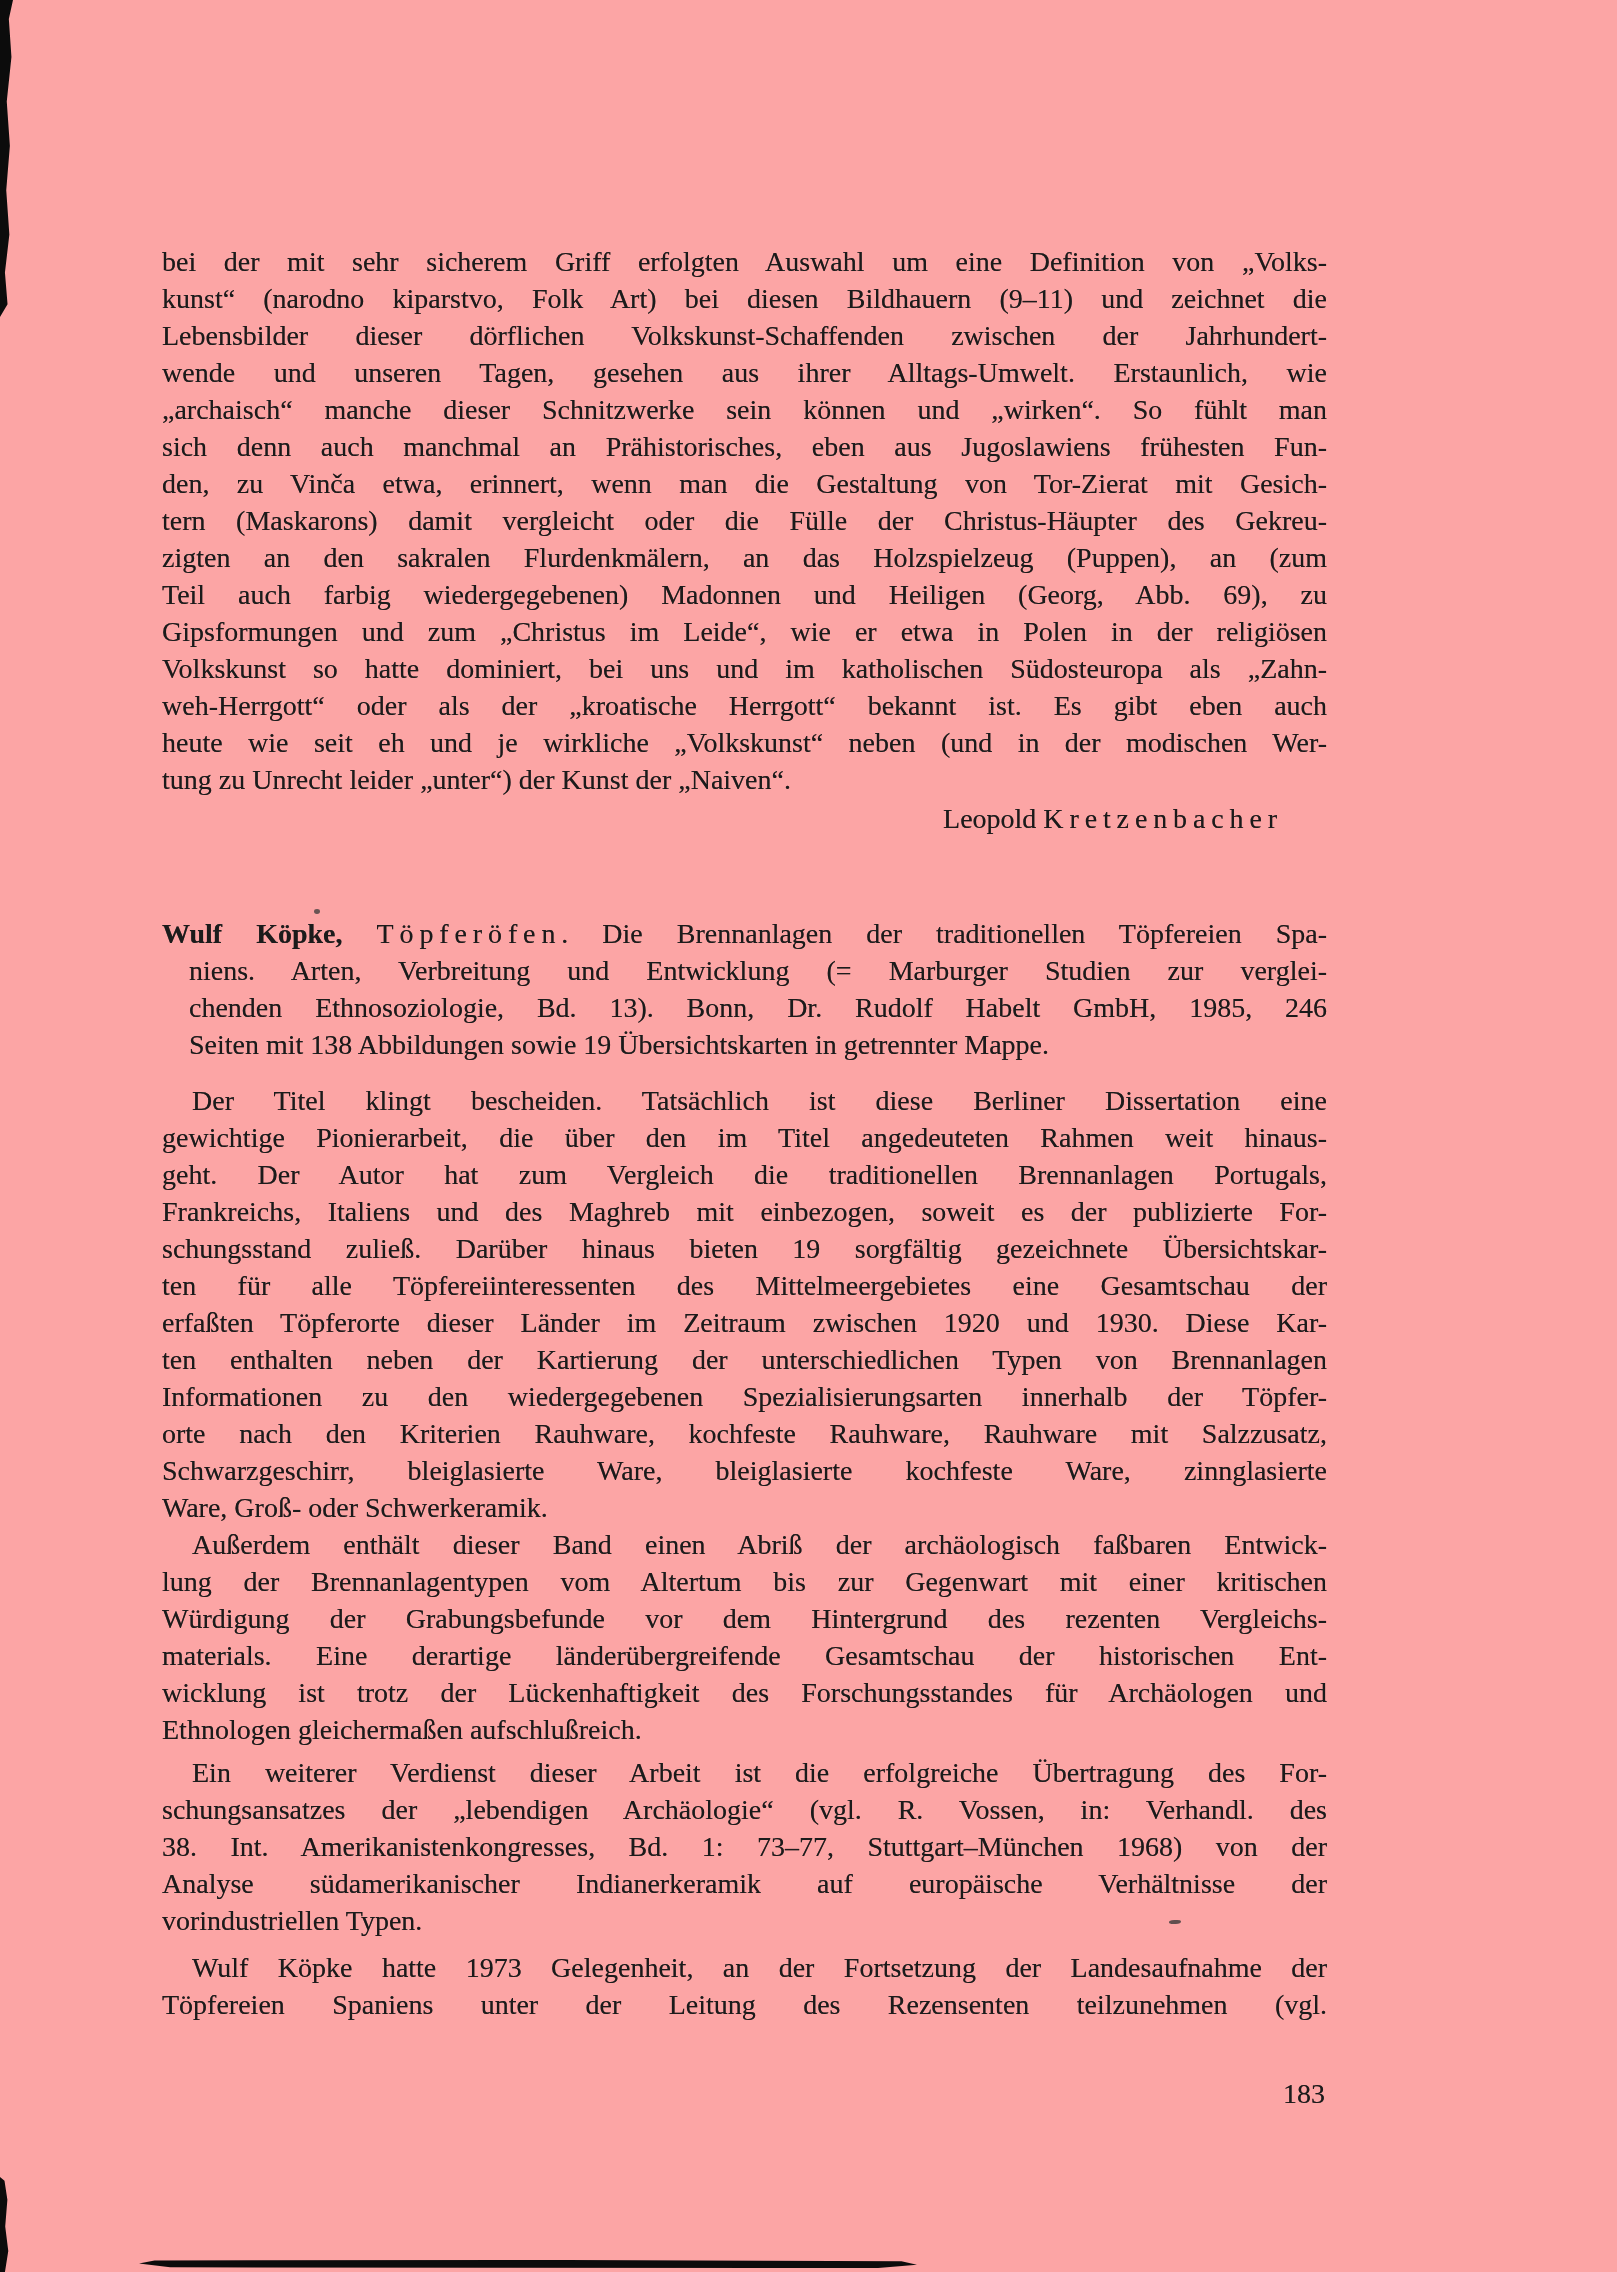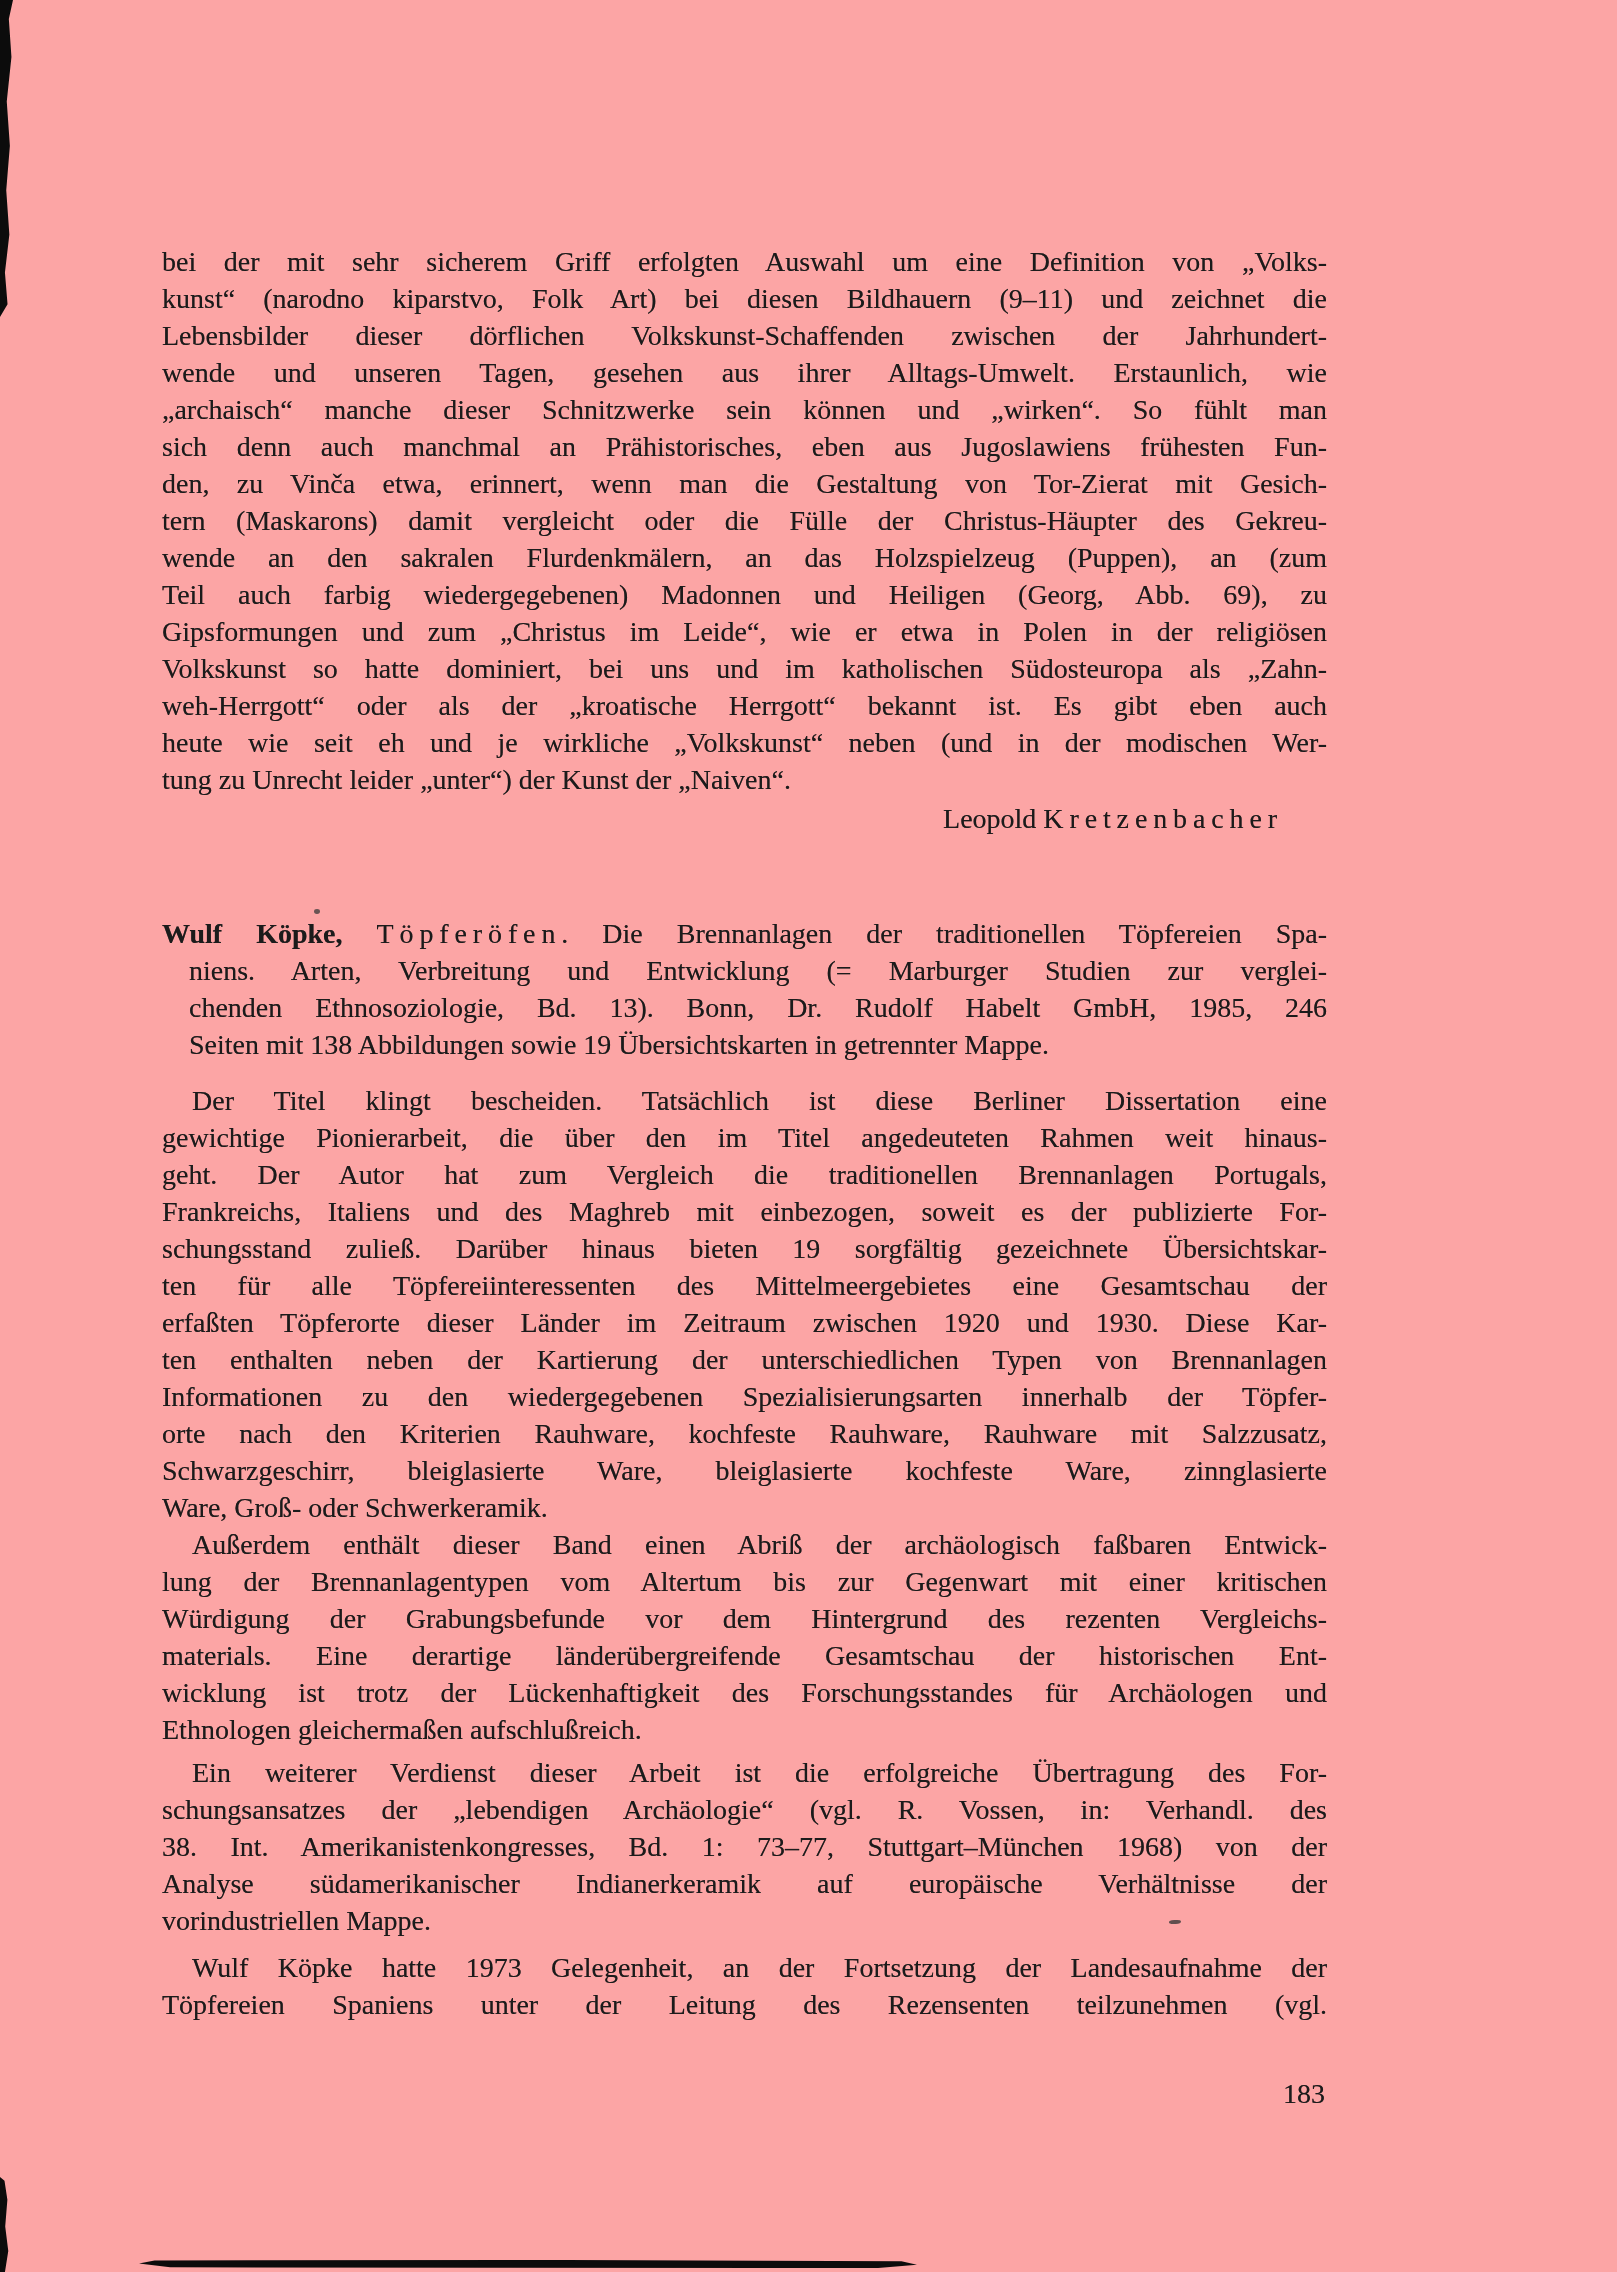--- a/index.html
+++ b/index.html
@@ -93,21 +93,21 @@
 
     <section class="para closed">
         <div class="line">bei der mit sehr sicherem Griff erfolgten Auswahl um eine Definition von „Volks-</div>
         <div class="line">kunst“ (narodno kiparstvo, Folk Art) bei diesen Bildhauern (9–11) und zeichnet die</div>
         <div class="line">Lebensbilder dieser dörflichen Volkskunst-Schaffenden zwischen der Jahrhundert-</div>
         <div class="line">wende und unseren Tagen, gesehen aus ihrer Alltags-Umwelt. Erstaunlich, wie</div>
         <div class="line">„archaisch“ manche dieser Schnitzwerke sein können und „wirken“. So fühlt man</div>
         <div class="line">sich denn auch manchmal an Prähistorisches, eben aus Jugoslawiens frühesten Fun-</div>
         <div class="line">den, zu Vinča etwa, erinnert, wenn man die Gestaltung von Tor-Zierat mit Gesich-</div>
         <div class="line">tern (Maskarons) damit vergleicht oder die Fülle der Christus-Häupter des Gekreu-</div>
-        <div class="line">wende an den sakralen Flurdenkmälern, an das Holzspielzeug (Puppen), an (zum</div>
+        <div class="line">zigten an den sakralen Flurdenkmälern, an das Holzspielzeug (Puppen), an (zum</div>
         <div class="line">Teil auch farbig wiedergegebenen) Madonnen und Heiligen (Georg, Abb. 69), zu</div>
         <div class="line">Gipsformungen und zum „Christus im Leide“, wie er etwa in Polen in der religiösen</div>
         <div class="line">Volkskunst so hatte dominiert, bei uns und im katholischen Südosteuropa als „Zahn-</div>
         <div class="line">weh-Herrgott“ oder als der „kroatische Herrgott“ bekannt ist. Es gibt eben auch</div>
         <div class="line">heute wie seit eh und je wirkliche „Volkskunst“ neben (und in der modischen Wer-</div>
         <div class="line">tung zu Unrecht leider „unter“) der Kunst der „Naiven“.</div>
       </section>
 
     <div class="signature"><span>Leopold</span> <span class="sperr">Kretzenbacher</span></div>
 
@@ -142,21 +142,21 @@
         <div class="line">materials. Eine derartige länderübergreifende Gesamtschau der historischen Ent-</div>
         <div class="line">wicklung ist trotz der Lückenhaftigkeit des Forschungsstandes für Archäologen und</div>
         <div class="line">Ethnologen gleichermaßen aufschlußreich.</div>
       </section>
 
     <section class="para closed indent rp3">
         <div class="line">Ein weiterer Verdienst dieser Arbeit ist die erfolgreiche Übertragung des For-</div>
         <div class="line">schungsansatzes der „lebendigen Archäologie“ (vgl. R. Vossen, in: Verhandl. des</div>
         <div class="line">38. Int. Amerikanistenkongresses, Bd. 1: 73–77, Stuttgart–München 1968) von der</div>
         <div class="line">Analyse südamerikanischer Indianerkeramik auf europäische Verhältnisse der</div>
-        <div class="line">vorindustriellen Mappe.</div>
+        <div class="line">vorindustriellen Typen.</div>
       </section>
 
     <section class="para indent rp4">
         <div class="line">Wulf Köpke hatte 1973 Gelegenheit, an der Fortsetzung der Landesaufnahme der</div>
         <div class="line">Töpfereien Spaniens unter der Leitung des Rezensenten teilzunehmen (vgl.</div>
       </section>
 
   </main>
 
   <div class="page-number">183</div>

